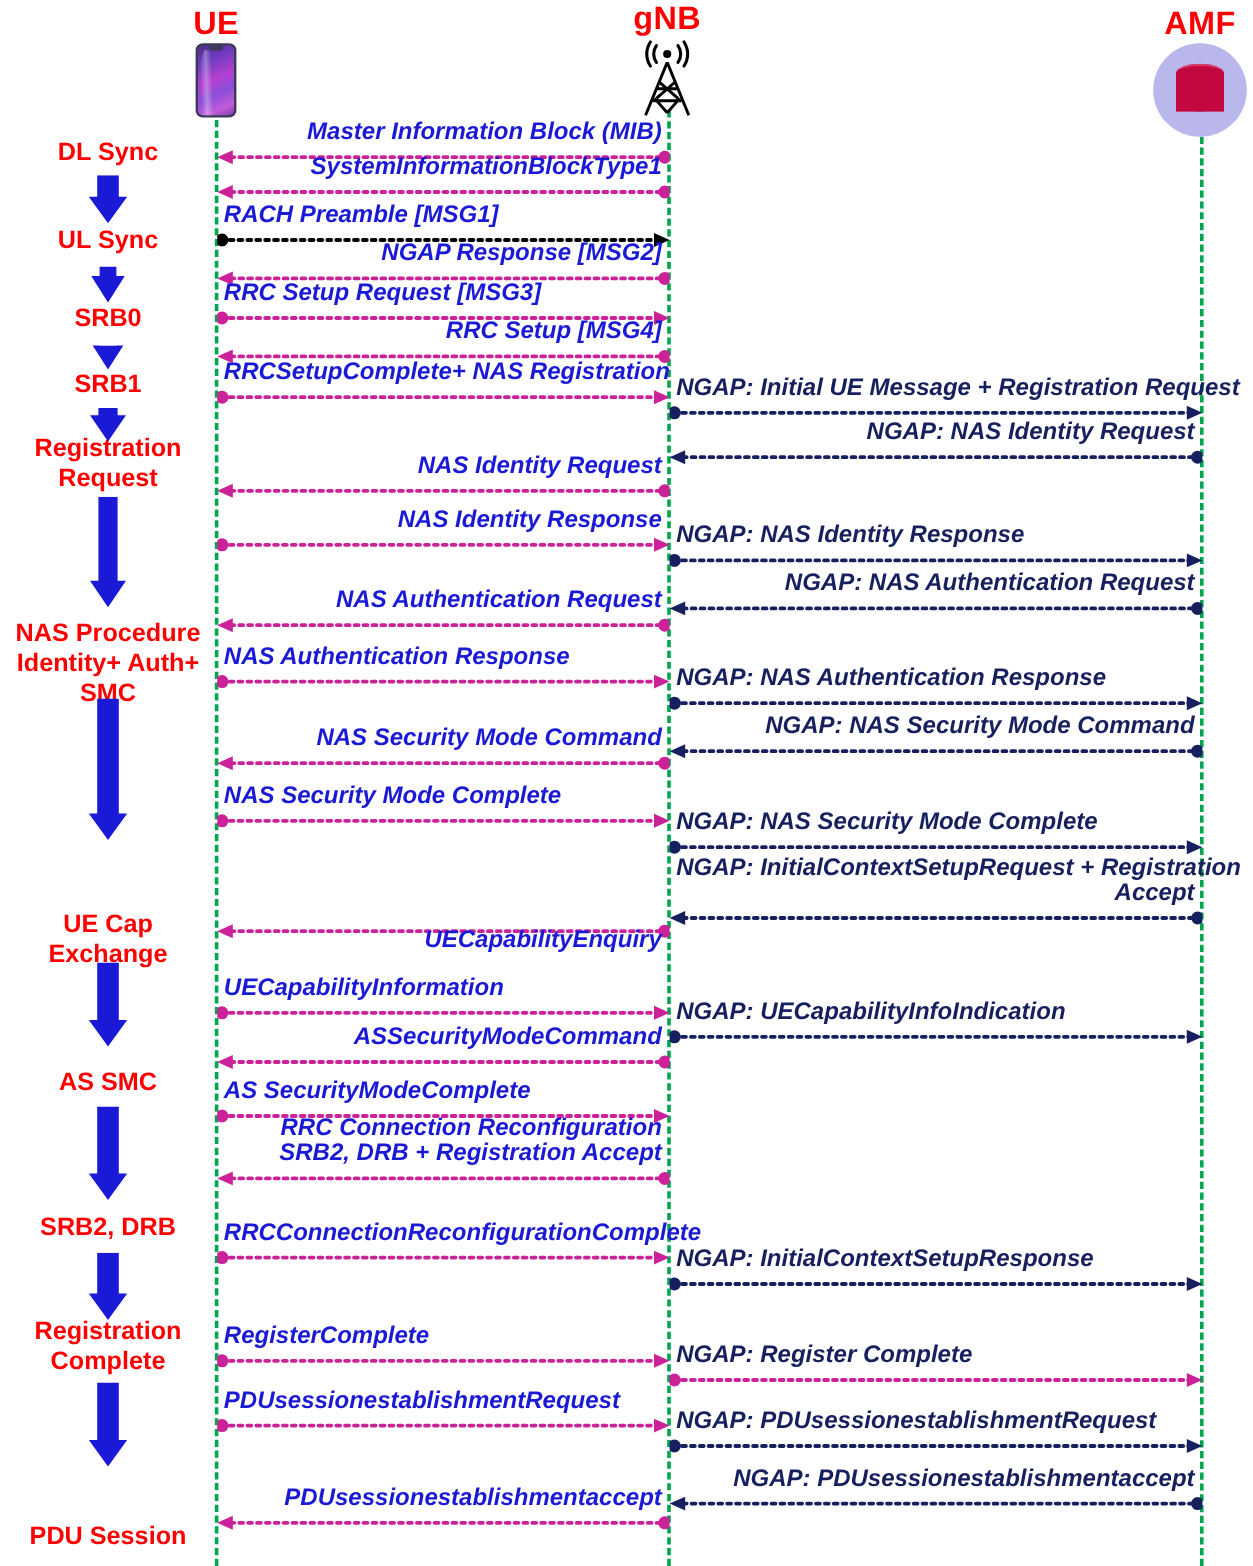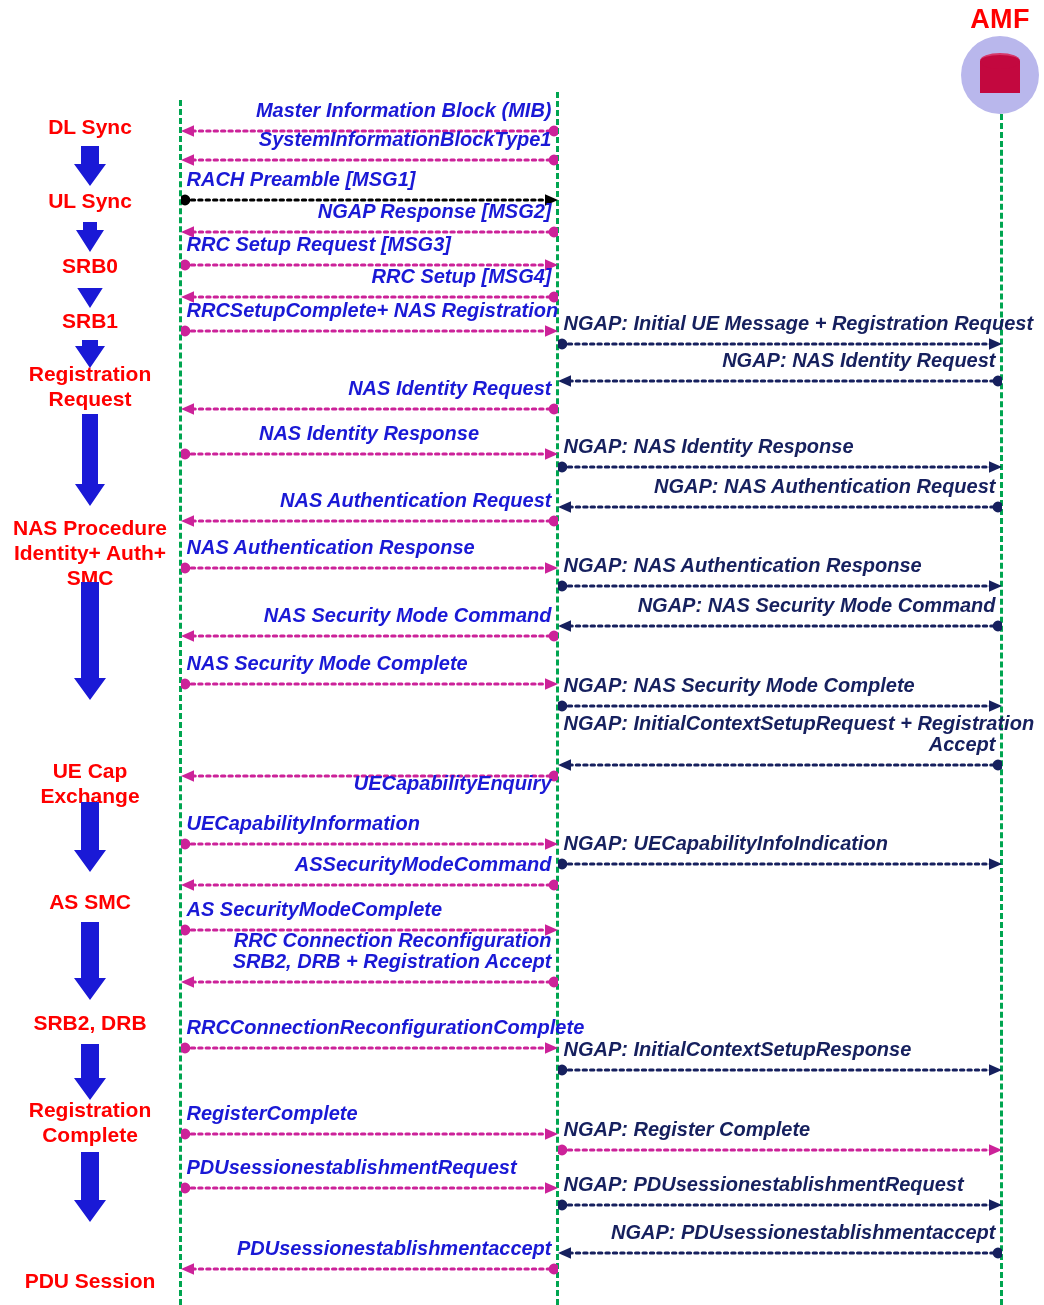--- a/index.html
+++ b/index.html
@@ -61,21 +61,55 @@
 </style>
 </head>
 <body>
 
 <div id="stage">
 
   <div class="lifeline" style="left:179px;top:100px;height:1205px;"></div>
   <div class="lifeline" style="left:556px;top:92px;height:1213px;"></div>
   <div class="lifeline" style="left:1000px;top:96px;height:1209px;"></div>
 
-
+  <div class="actor" style="left:120px;top:4px;width:120px;">
+    <div class="actor-label">UE</div>
+    <div class="actor-icon">
+      <div class="phone">
+          <div class="phone-screen">
+            <div class="phone-glare"></div>
+          </div>
+        </div>
+    </div>
+  </div>
+
+  <div class="actor" style="left:496px;top:0px;width:120px;">
+    <div class="actor-label">gNB</div>
+    <div class="actor-icon">
+      <svg class="tower" viewBox="0 0 62 66">
+        <g fill="none" stroke="#000" stroke-width="2.6" stroke-linecap="round">
+          <path d="M22 20 a12 12 0 0 1 0 -14"></path>
+          <path d="M17 23 a18 18 0 0 1 0 -20"></path>
+          <path d="M40 20 a12 12 0 0 0 0 -14"></path>
+          <path d="M45 23 a18 18 0 0 0 0 -20"></path>
+        </g>
+        <circle cx="31" cy="13" r="3.4" fill="#000"></circle>
+        <g fill="none" stroke="#000" stroke-width="2.4">
+          <path d="M31 20 L13 64"></path>
+          <path d="M31 20 L49 64"></path>
+          <path d="M22 42 L40 42"></path>
+          <path d="M19 52 L43 52"></path>
+          <path d="M24 36 L40 50"></path>
+          <path d="M38 36 L22 50"></path>
+          <path d="M20.5 50 L31 62"></path>
+          <path d="M41.5 50 L31 62"></path>
+        </g>
+      </svg>
+    </div>
+  </div>
 
   <div class="actor" style="left:940px;top:4px;width:120px;">
     <div class="actor-label">AMF</div>
     <div class="actor-icon">
       <div class="amfwrap">
         <div class="db">
           <div class="db-bot"></div>
           <div class="db-body"></div>
           <div class="db-top"></div>
         </div>
@@ -234,21 +268,21 @@
           <path d="M0 8 L13 2.2 L13 13.8 Z" fill="#cc2299"></path>
         </svg>
         <div class="msg-text t-ue" style="width: 365px; left: 6px; top: -31px; text-align: right;">NAS Identity Request</div>
       </div>
       <div class="msg" style="left: 180.5px; top: 454px; width: 377px;">
         <svg width="377" height="16" style="position: absolute; left: 0px; top: -8px;">
           <line x1="3" x2="366" y1="8" y2="8" stroke="#cc2299" stroke-width="3.2" stroke-dasharray="3.2 4.2" stroke-linecap="round"></line>
           <circle cx="4" cy="8" r="5.4" fill="#cc2299"></circle>
           <path d="M377 8 L364 2.2 L364 13.8 Z" fill="#cc2299"></path>
         </svg>
-        <div class="msg-text t-ue" style="width: 365px; left: 6px; top: -31px; text-align: center;">NAS Identity Response</div>
+        <div class="msg-text t-ue" style="width: 365px; left: 6px; top: -31px; text-align: right;">NAS Identity Response</div>
       </div>
       <div class="msg" style="left: 557.5px; top: 467px; width: 444px;">
         <svg width="444" height="16" style="position: absolute; left: 0px; top: -8px;">
           <line x1="3" x2="433" y1="8" y2="8" stroke="#16205e" stroke-width="3.2" stroke-dasharray="3.2 4.2" stroke-linecap="round"></line>
           <circle cx="4" cy="8" r="5.4" fill="#16205e"></circle>
           <path d="M444 8 L431 2.2 L431 13.8 Z" fill="#16205e"></path>
         </svg>
         <div class="msg-text t-ng" style="width: 432px; left: 6px; top: -31px; text-align: left;">NGAP: NAS Identity Response</div>
       </div>
       <div class="msg" style="left: 557.5px; top: 507px; width: 444px;">

